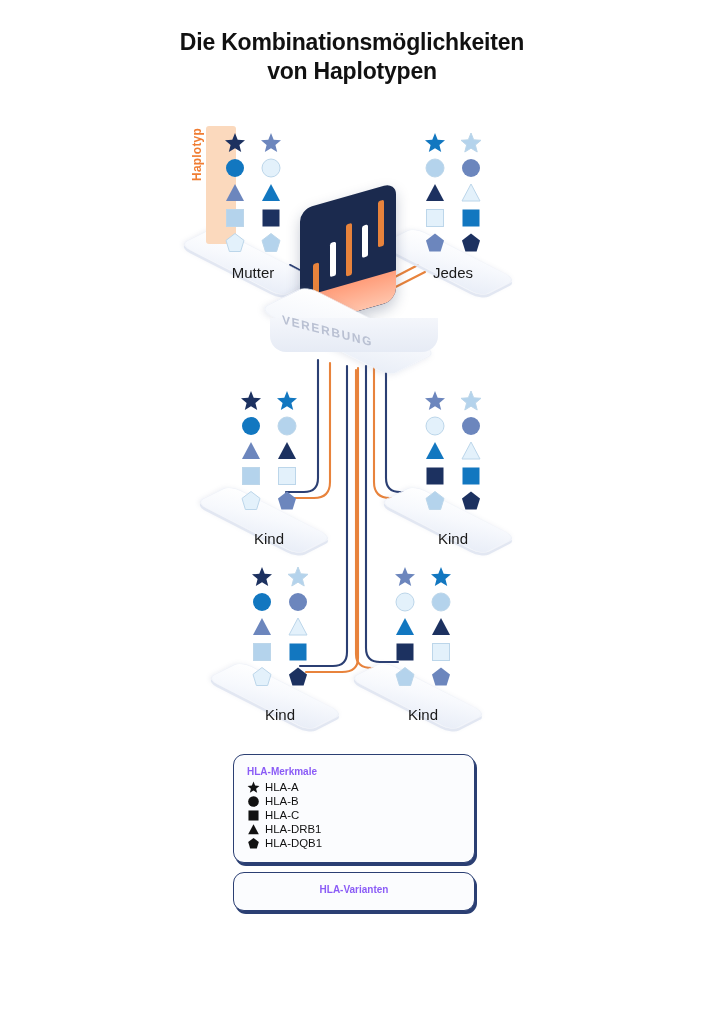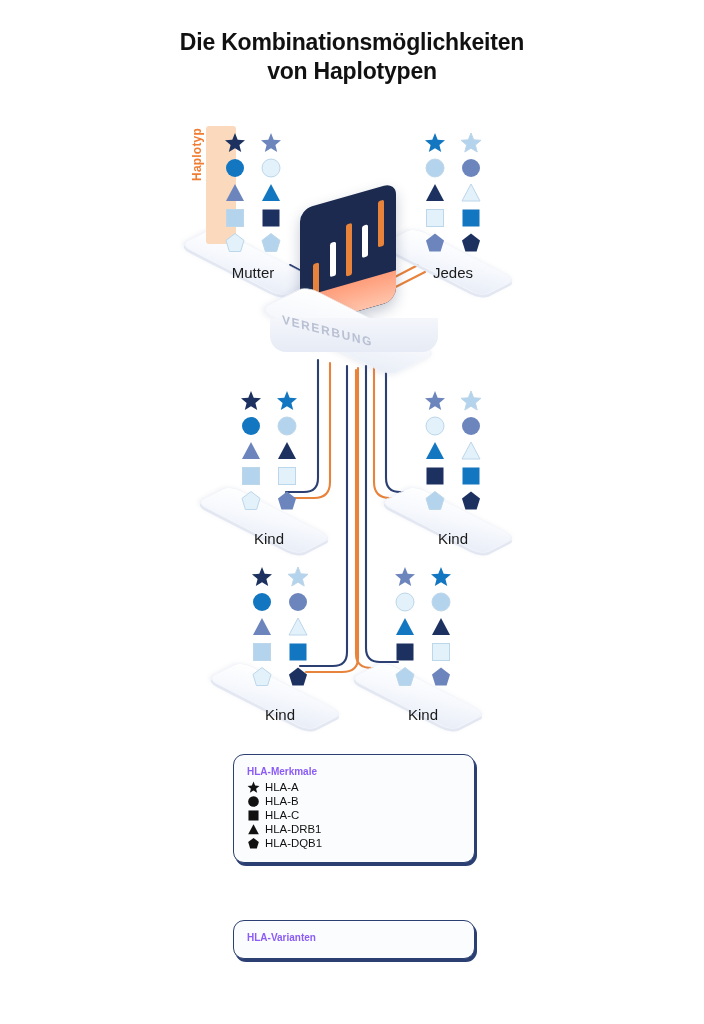--- a/index.html
+++ b/index.html
@@ -442,21 +442,21 @@
           <div class="lg-item">
        <svg viewBox="0 0 22 22">
          <polygon points="11,1.5 20,8.4 16.6,19.5 5.4,19.5 2,8.4" fill="#111111" stroke="none" stroke-width="0"></polygon>
        </svg>
        <span>HLA-DQB1</span>
      </div>
         </div>
     </div>
   </div>
 
-  <div class="legend" style="top:920px;">
+  <div class="legend" style="top:872px;text-align:center;">
     <div class="lg-title">HLA-Varianten</div>
   </div>
 
 <div class="plabel" style="left: 178px; top: 264px; width: 150px;">Mutter</div>
     <div class="plabel" style="left: 378px; top: 264px; width: 150px;">Jedes</div>
     <div class="plabel" style="left: 194px; top: 530px; width: 150px;">Kind</div>
     <div class="plabel" style="left: 378px; top: 530px; width: 150px;">Kind</div>
     <div class="plabel" style="left: 205px; top: 706px; width: 150px;">Kind</div>
     <div class="plabel" style="left: 348px; top: 706px; width: 150px;">Kind</div>
   </div>

